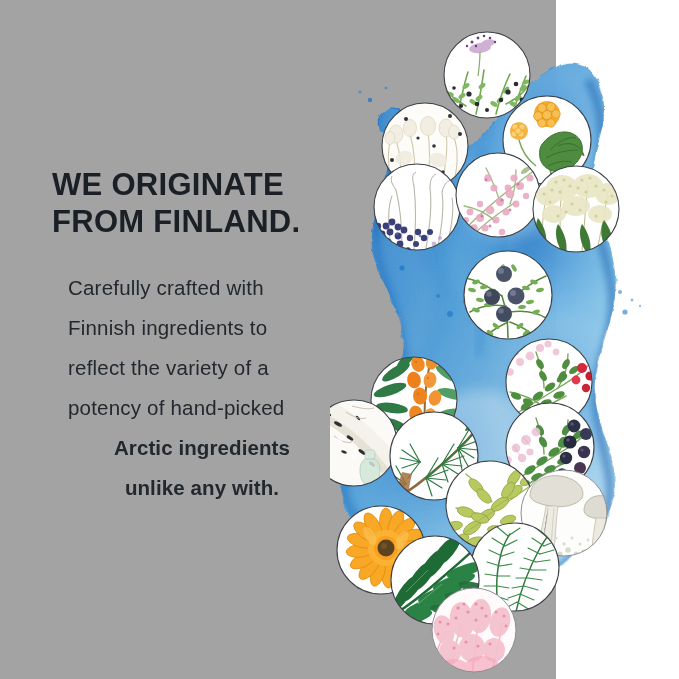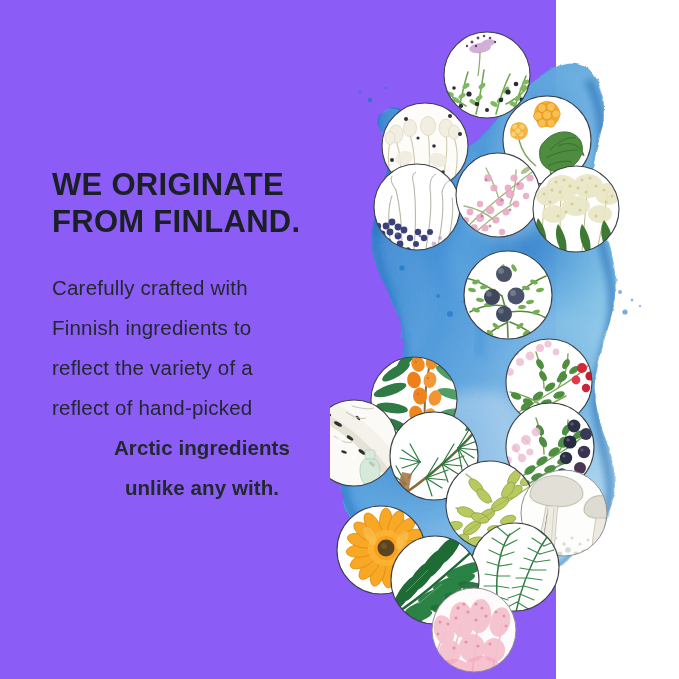--- a/index.html
+++ b/index.html
@@ -12,42 +12,42 @@
     height: 679px;
     overflow: hidden;
     font-family: "Liberation Sans", sans-serif;
     position: relative;
   }
   #poster {
     position: absolute;
     inset: 0;
     width: 556px;
     height: 679px;
-    background: #8b5cf6;
+    background: #a3a3a3;
   }
 
   
   .text-block {
     position: absolute;
     left: 52px;
     top: 166px;
     width: 300px;
   }
   .headline {
     font-family: "Liberation Sans", sans-serif;
     font-weight: bold;
     font-size: 31px;
     line-height: 37px;
     letter-spacing: 0.3px;
     color: #1b2026;
     margin: 0 0 28px 0;
     white-space: pre-line;
   }
   .body-copy {
-    margin: 0;
+    margin: 16px;
   }
   .body-line {
     font-family: "Liberation Sans", sans-serif;
     font-size: 20.5px;
     line-height: 40px;
     letter-spacing: 0.2px;
     color: #23282e;
     white-space: nowrap;
   }
   .body-line.strong {
@@ -83,21 +83,21 @@
 <div id="poster">
 
   <div class="text-block">
     <h1 class="headline">WE ORIGINATE
 FROM FINLAND.</h1>
 
     <div class="body-copy">
       <div class="body-line">Carefully crafted with</div>
       <div class="body-line">Finnish ingredients to</div>
       <div class="body-line">reflect the variety of a</div>
-      <div class="body-line">reflect of hand-picked</div>
+      <div class="body-line">potency of hand-picked</div>
       <div class="body-line strong">Arctic ingredients</div>
       <div class="body-line strong">unlike any with.</div>
     </div>
   </div>
 
   <div class="map-area">
     <svg width="349" height="679" viewBox="0 0 349 679" xmlns="http://www.w3.org/2000/svg">
       <defs>
 
         <linearGradient id="gBlueA" x1="0" y1="0" x2="1" y2="1">

